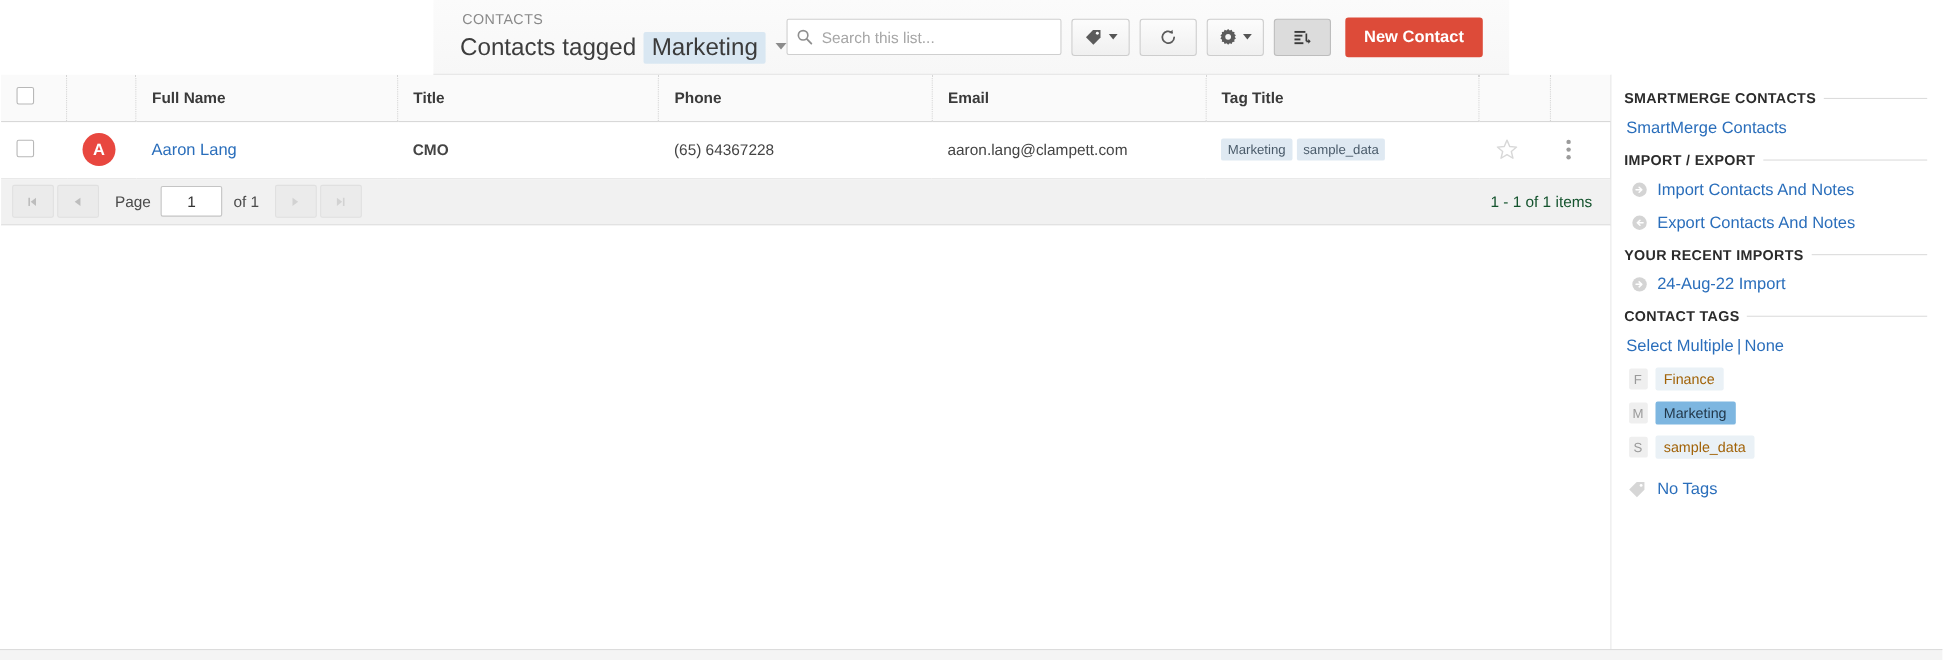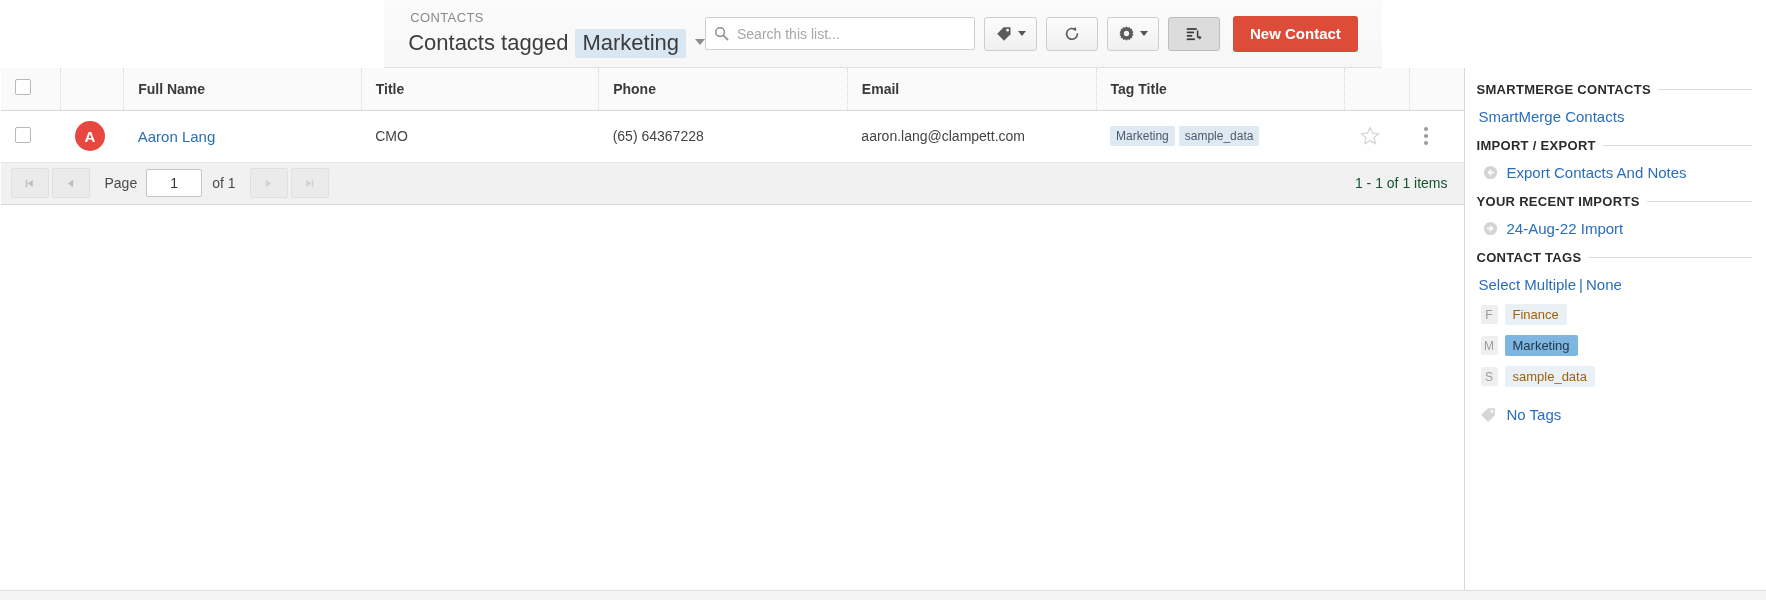--- a/index.html
+++ b/index.html
@@ -66,21 +66,21 @@
     cursor: pointer;
   }
 
   .header-actions {
     margin-left: auto;
     display: flex;
     align-items: center;
     gap: 9px;
   }
   .search-box {
-    width: 270px;
+    width: 250px;
     height: 33px;
     background: #fff;
     border: 1px solid #cfcfcf;
     border-radius: 2px;
     display: flex;
     align-items: center;
     padding: 0 8px;
   }
   .search-box input {
     border: none;
@@ -166,21 +166,21 @@
     width: 16px; height: 16px;
     border: 1px solid #b8b8b8;
     background: #fff;
     border-radius: 2px;
     display: inline-block;
     cursor: pointer;
   }
   .col-check { width: 54px; }
   .col-av { width: 56px; }
   .col-name { width: 212px; }
-  .col-title { width: 212px; }
+  .col-title { width: 212px; font-weight: bold; }
   .col-phone { width: 222px; }
   .col-email { width: 222px; }
   .col-tags { width: 222px; }
   .col-star { width: 58px; }
   .col-menu { width: 48px; }
   .avatar {
     width: 30px; height: 30px;
     border-radius: 50%;
     background: #e8473f;
     color: #fff;
@@ -483,20 +483,29 @@
       <a class="side-link">SmartMerge Contacts</a>
 
       <div class="side-head">
         <span class="label dark">IMPORT / EXPORT</span>
         <span class="rule"></span>
       </div>
       <div class="side-row">
         <span class="circ-ico">
           <svg class="icon-svg" width="15" height="15" viewBox="0 0 16 16">
             <circle cx="8" cy="8" r="7" fill="#d4d4d4"></circle>
+            <path d="M4.6 8 H9.4 M7.6 5.6 L10.2 8 L7.6 10.4" fill="none" stroke="#ffffff" stroke-width="1.5" stroke-linecap="round" stroke-linejoin="round"></path>
+          </svg>
+        </span>
+        <a>Import Contacts And Notes</a>
+      </div>
+      <div class="side-row">
+        <span class="circ-ico">
+          <svg class="icon-svg" width="15" height="15" viewBox="0 0 16 16">
+            <circle cx="8" cy="8" r="7" fill="#d4d4d4"></circle>
             <path d="M11.4 8 H6.6 M8.4 5.6 L5.8 8 L8.4 10.4" fill="none" stroke="#ffffff" stroke-width="1.5" stroke-linecap="round" stroke-linejoin="round"></path>
           </svg>
         </span>
         <a>Export Contacts And Notes</a>
       </div>
 
       <div class="side-head">
         <span class="label dark">YOUR RECENT IMPORTS</span>
         <span class="rule"></span>
       </div>

